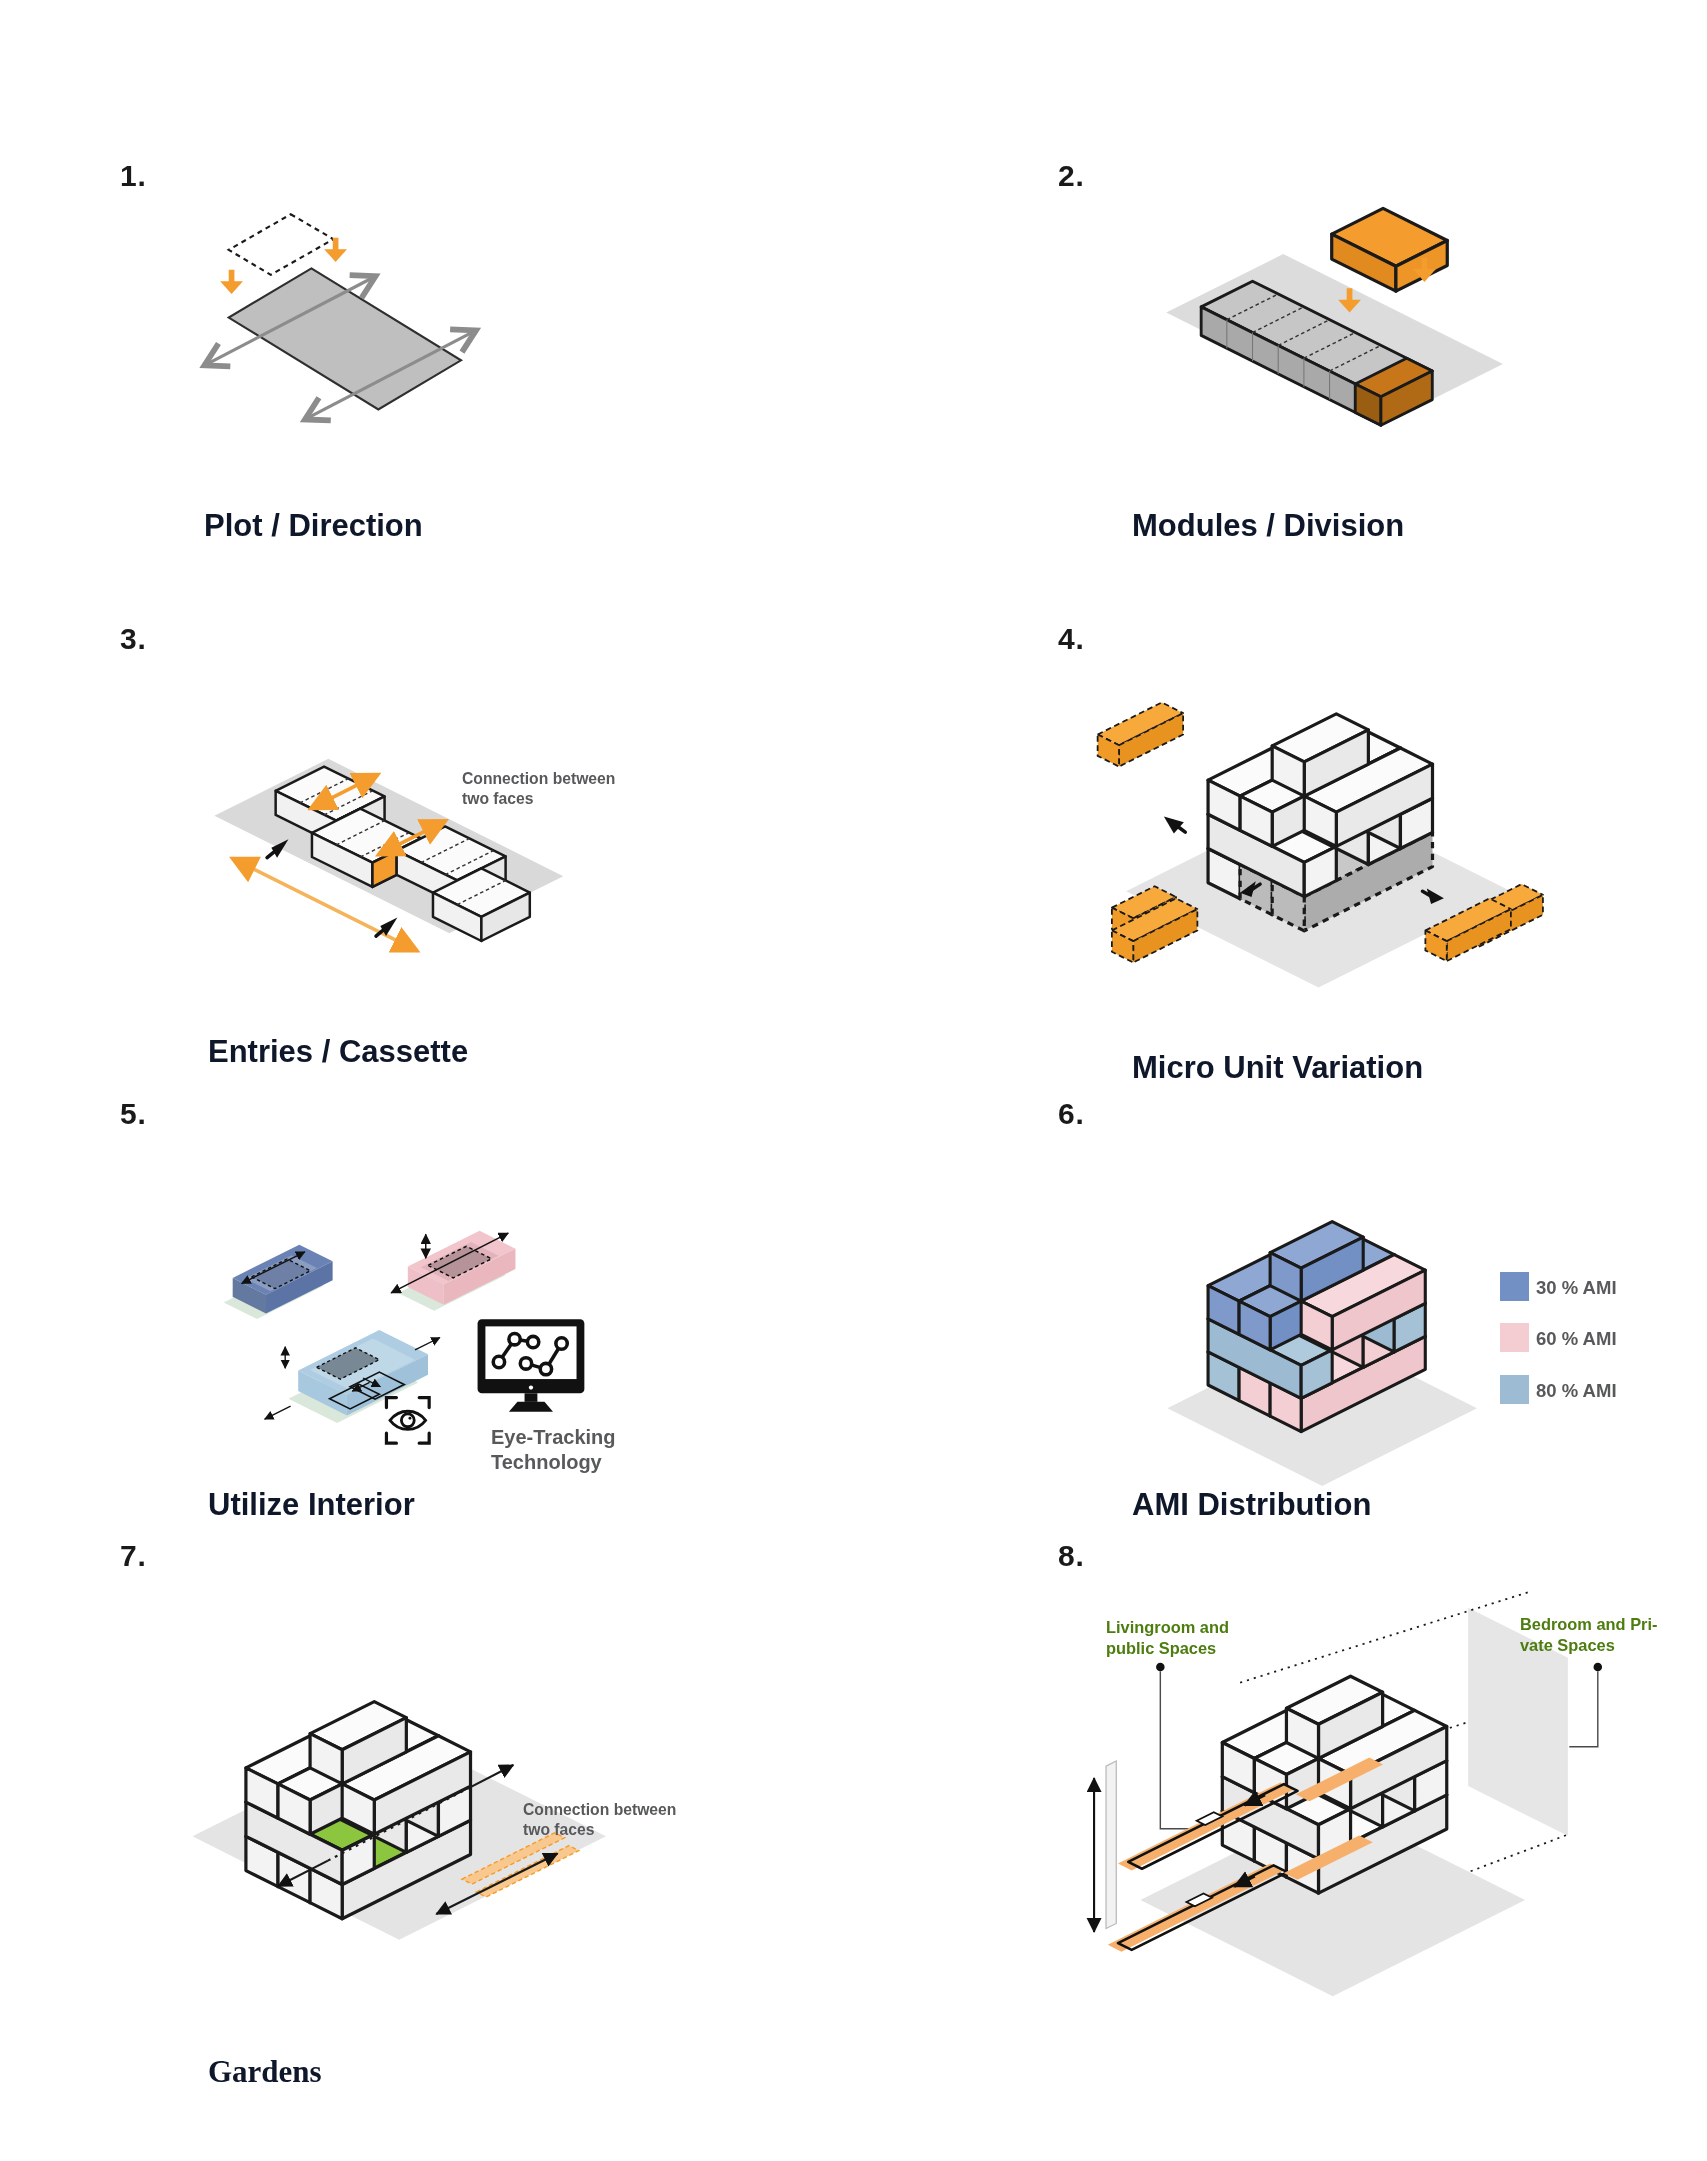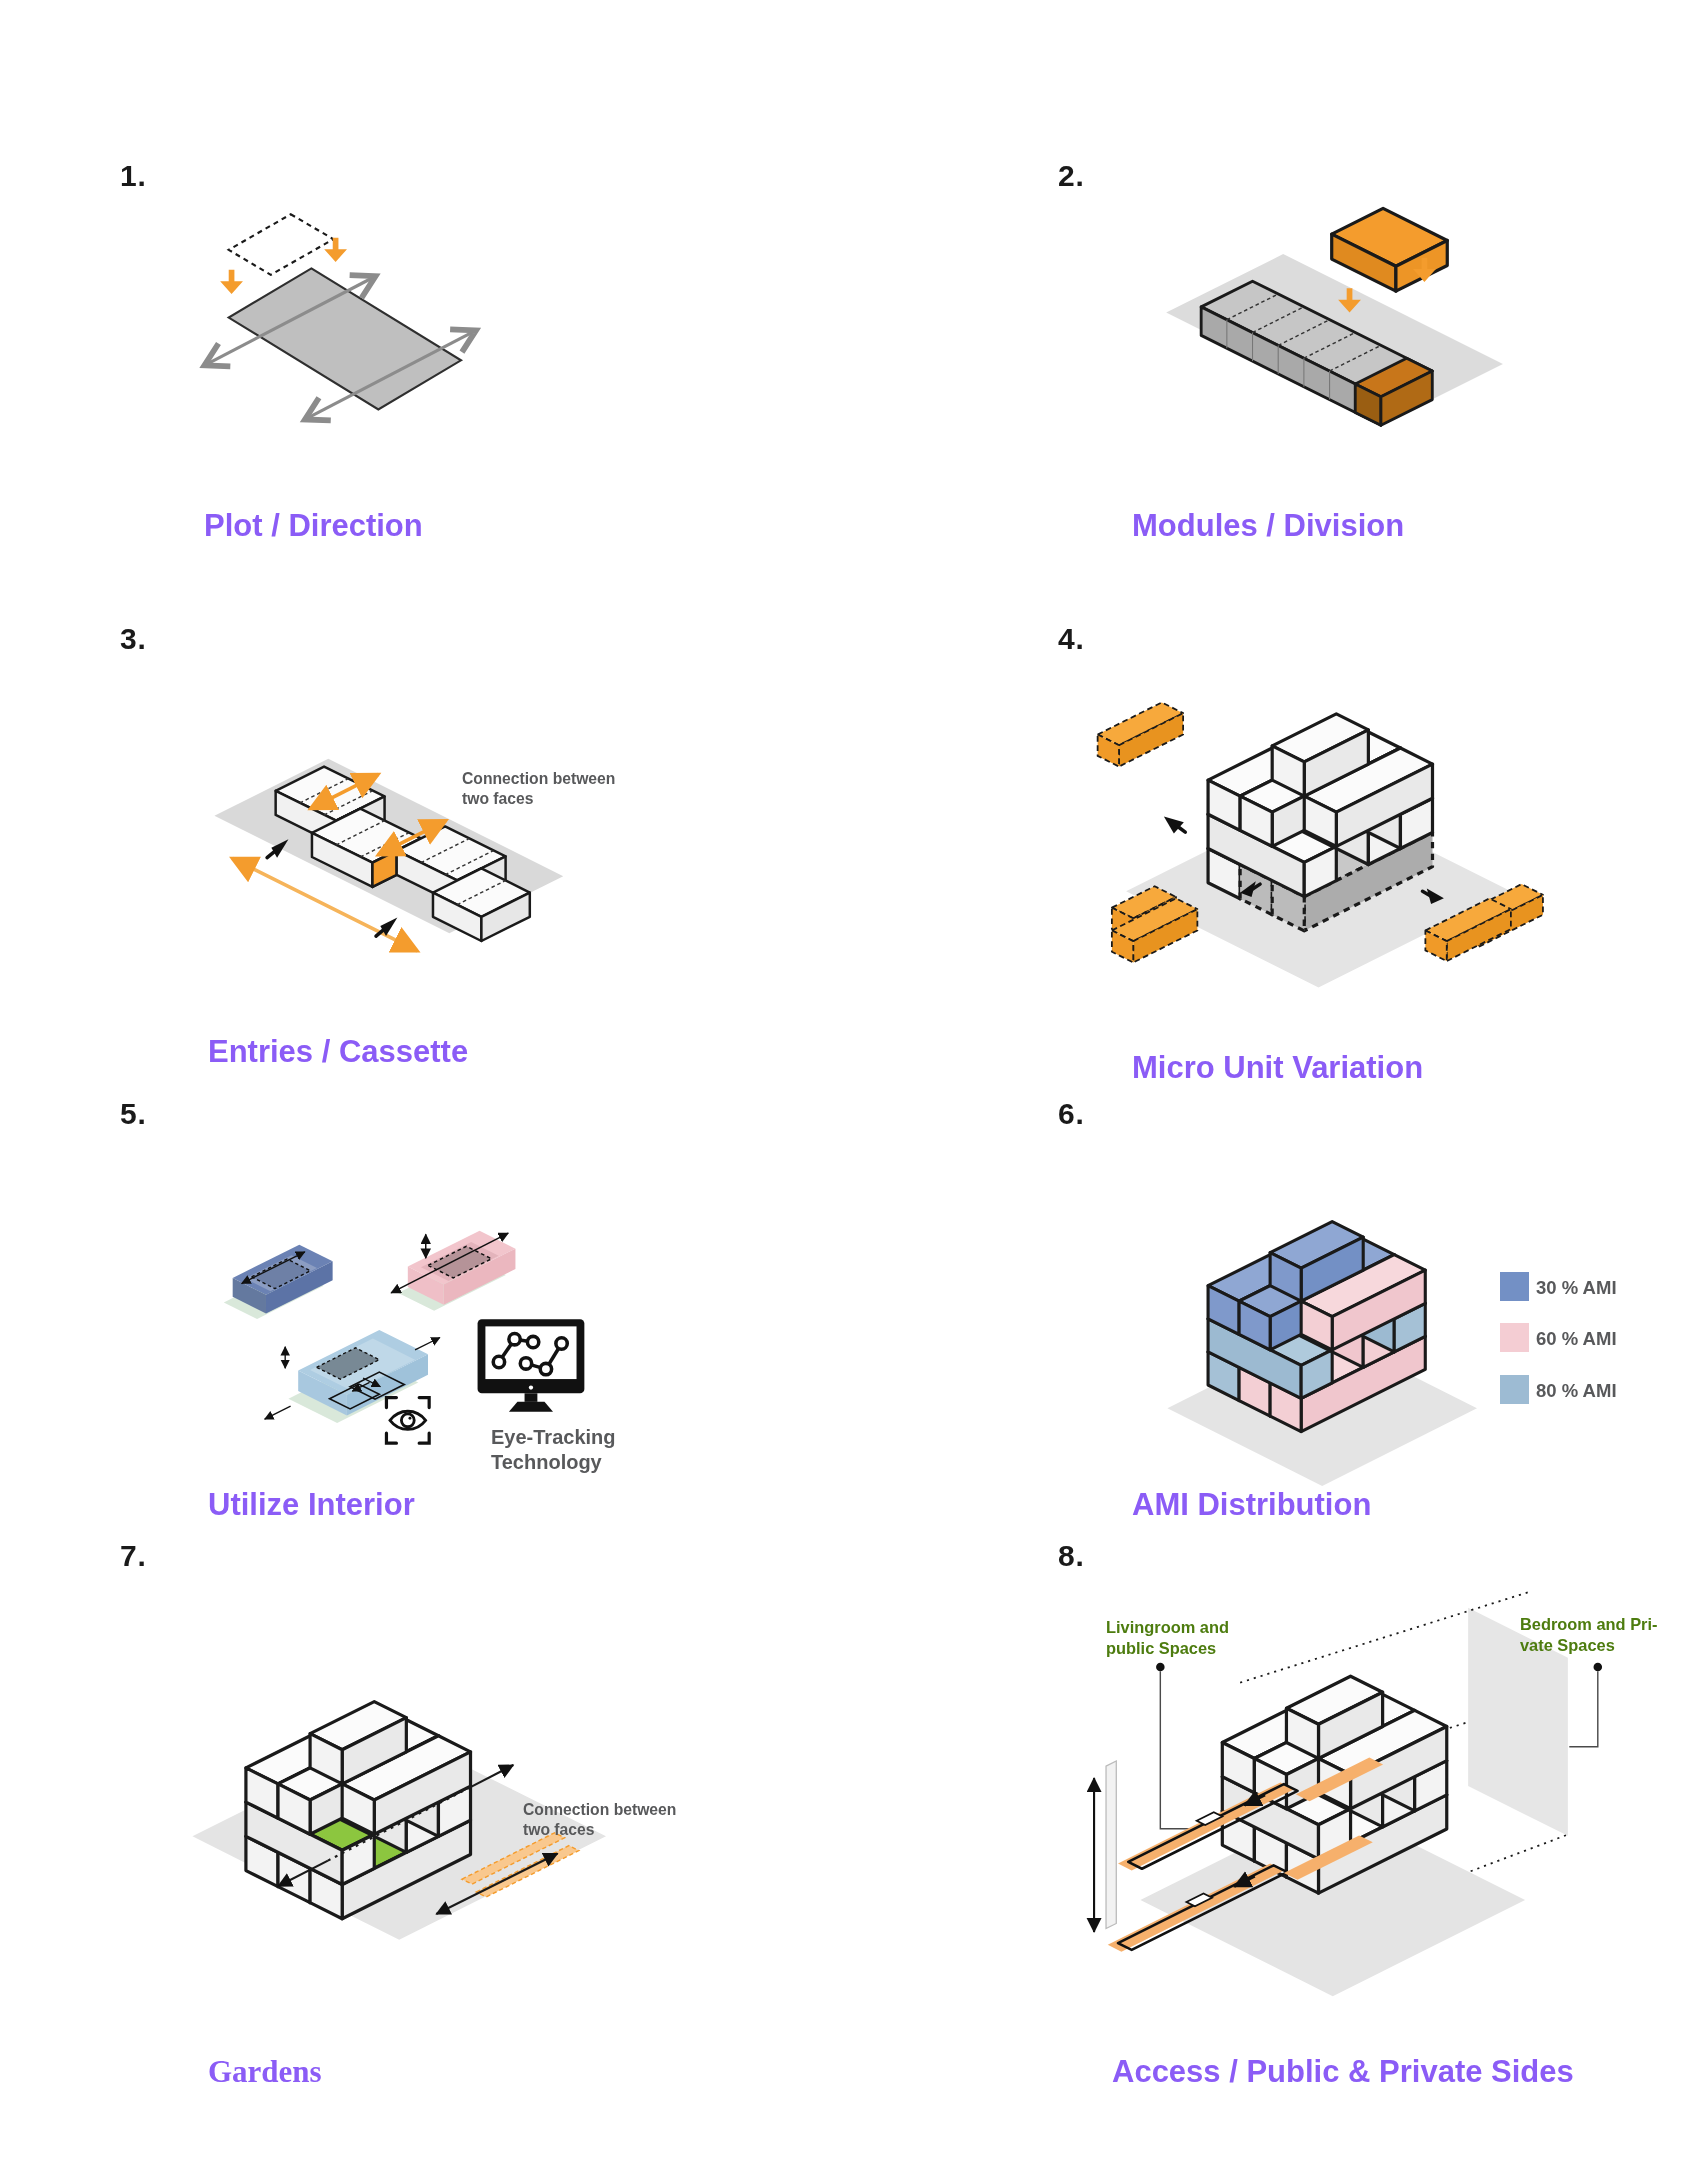--- a/index.html
+++ b/index.html
@@ -1,20 +1,20 @@
 <!DOCTYPE html>
 <html style="font-size:11.4px"><head>
 <meta charset="utf-8">
 <style>
   html,body{margin:0;padding:0;}
   body{width:1707px;height:2161px;position:relative;background:#ffffff;
        font-family:"Liberation Sans","DejaVu Sans",sans-serif;overflow:hidden;}
   .panel{position:absolute;}
   .panel-number{position:absolute;font-size:30px;font-weight:700;color:#1a1a1a;letter-spacing:0.7px;}
-  .caption{position:absolute;font-size:31px;font-weight:700;color:#8b5cf6;white-space:nowrap;}
+  .caption{position:absolute;font-size:31px;font-weight:700;color:#0f172a;white-space:nowrap;}
   .annotation{position:absolute;font-size:15.7px;line-height:1.25;font-weight:700;color:#58595B;white-space:pre-line;z-index:5;}
   .p8-label{position:absolute;font-size:16.4px;line-height:1.25;font-weight:700;color:#4d7c0f;white-space:pre-line;z-index:5;}
   .legend{position:absolute;z-index:5;}
   .legend-row{position:absolute;height:30px;}
   .legend-swatch{position:absolute;width:29px;height:29px;}
   .legend-label{position:absolute;left:36px;top:5px;font-size:18.5px;font-weight:600;color:#58595B;white-space:nowrap;}
   svg{position:absolute;overflow:visible;}
   
   .bar{stroke:#1a1a1a;stroke-width:3;stroke-linejoin:round;}
   .bar .t{fill:#FBFBFB;} .bar .f{fill:#E9E9E9;} .bar .e{fill:#F3F3F3;}
@@ -578,15 +578,14 @@
       <polygon points="108,165 128,155 138,160 118,170" fill="#fff" stroke="#111" stroke-width="2"></polygon>
       <line x1="188" y1="135" x2="164" y2="147" stroke="#111" stroke-width="3" marker-end="url(#mB)"></line>
       <polygon points="222,131 310,87 326,95 238,139" fill="#F6B06C"></polygon>
       <polygon points="236,39 322,-4 338,4 252,47" fill="#F6B06C"></polygon>
     </g>
   </svg>
   <div class="p8-label" style="left:58px;top:91px;width:171px;">Livingroom and
 public Spaces</div>
   <div class="p8-label" style="left:472px;top:88px;width:164px;">Bedroom and Pri-
 vate Spaces</div>
-  <div class="caption" style="left:64px;top:528px;">Access / Public &amp; Private Sides</div>
 </div>
 
 
 </body></html>

